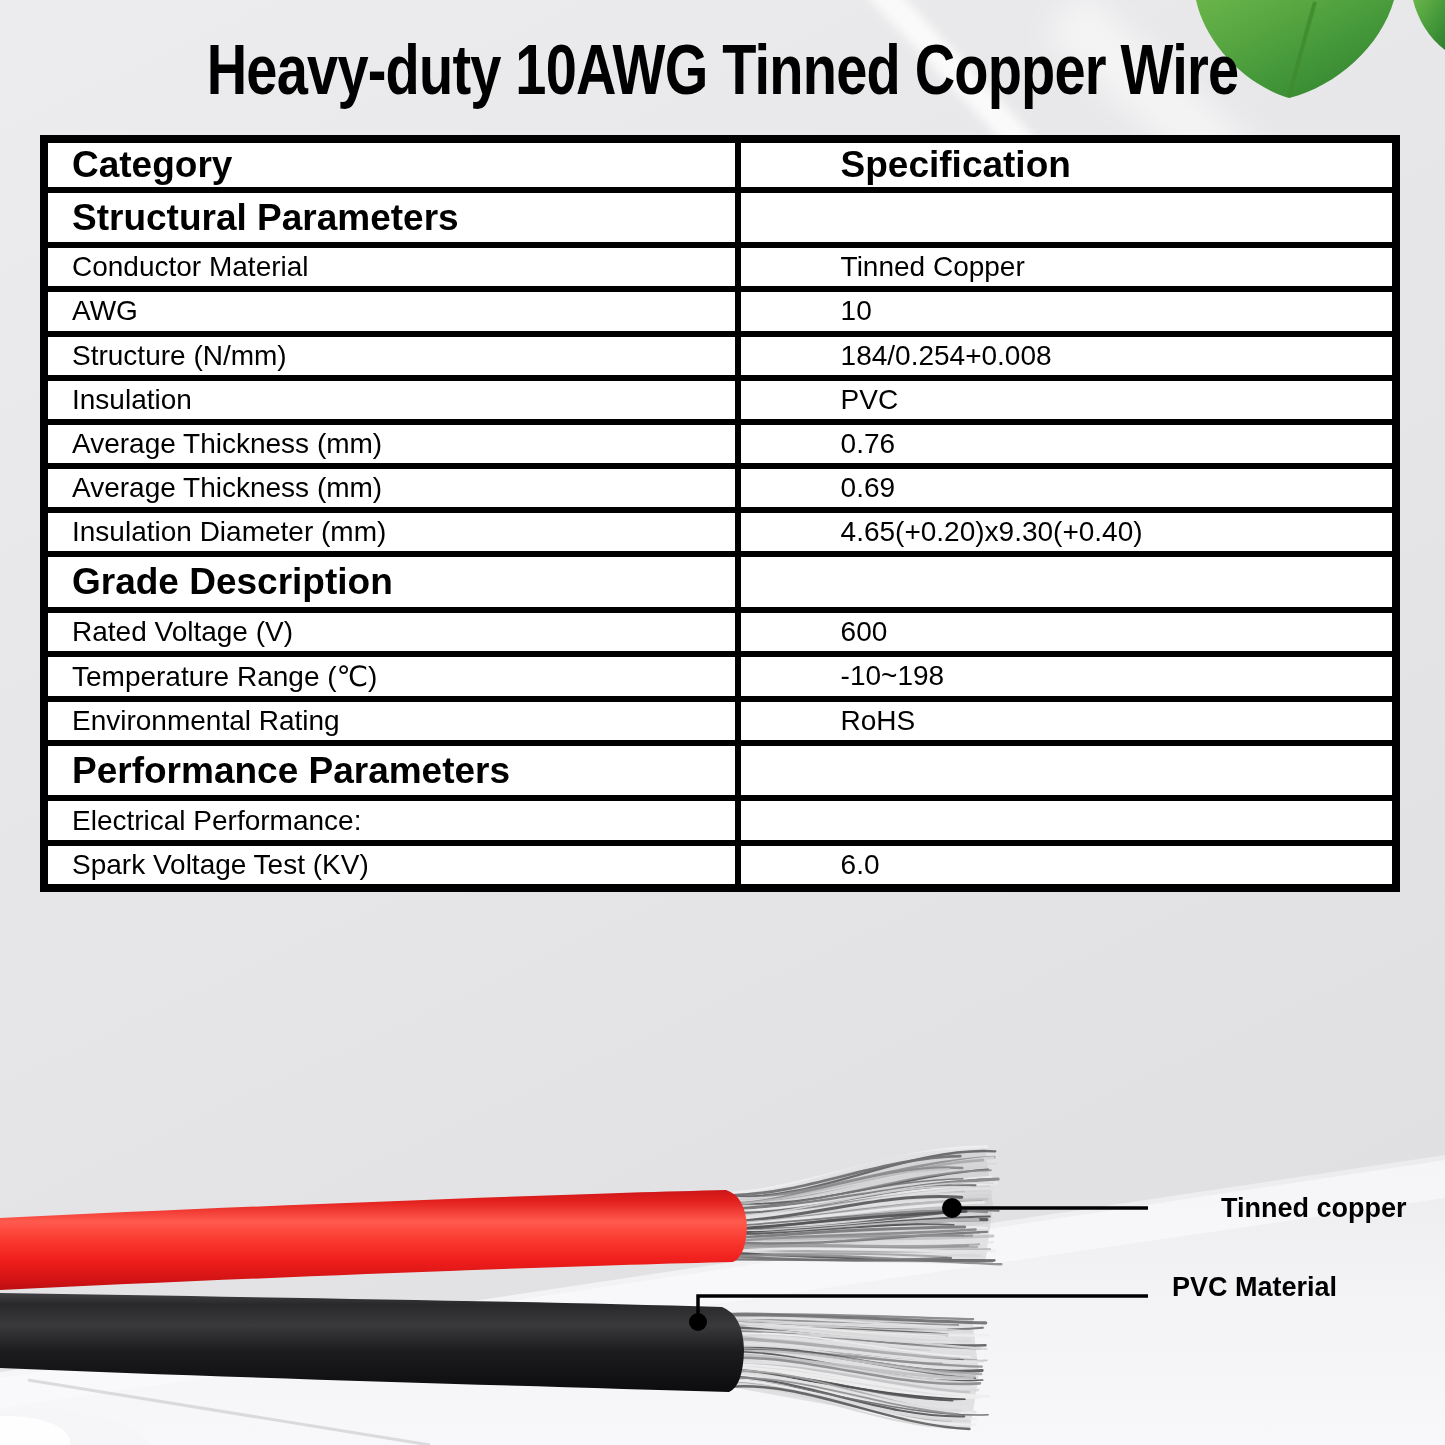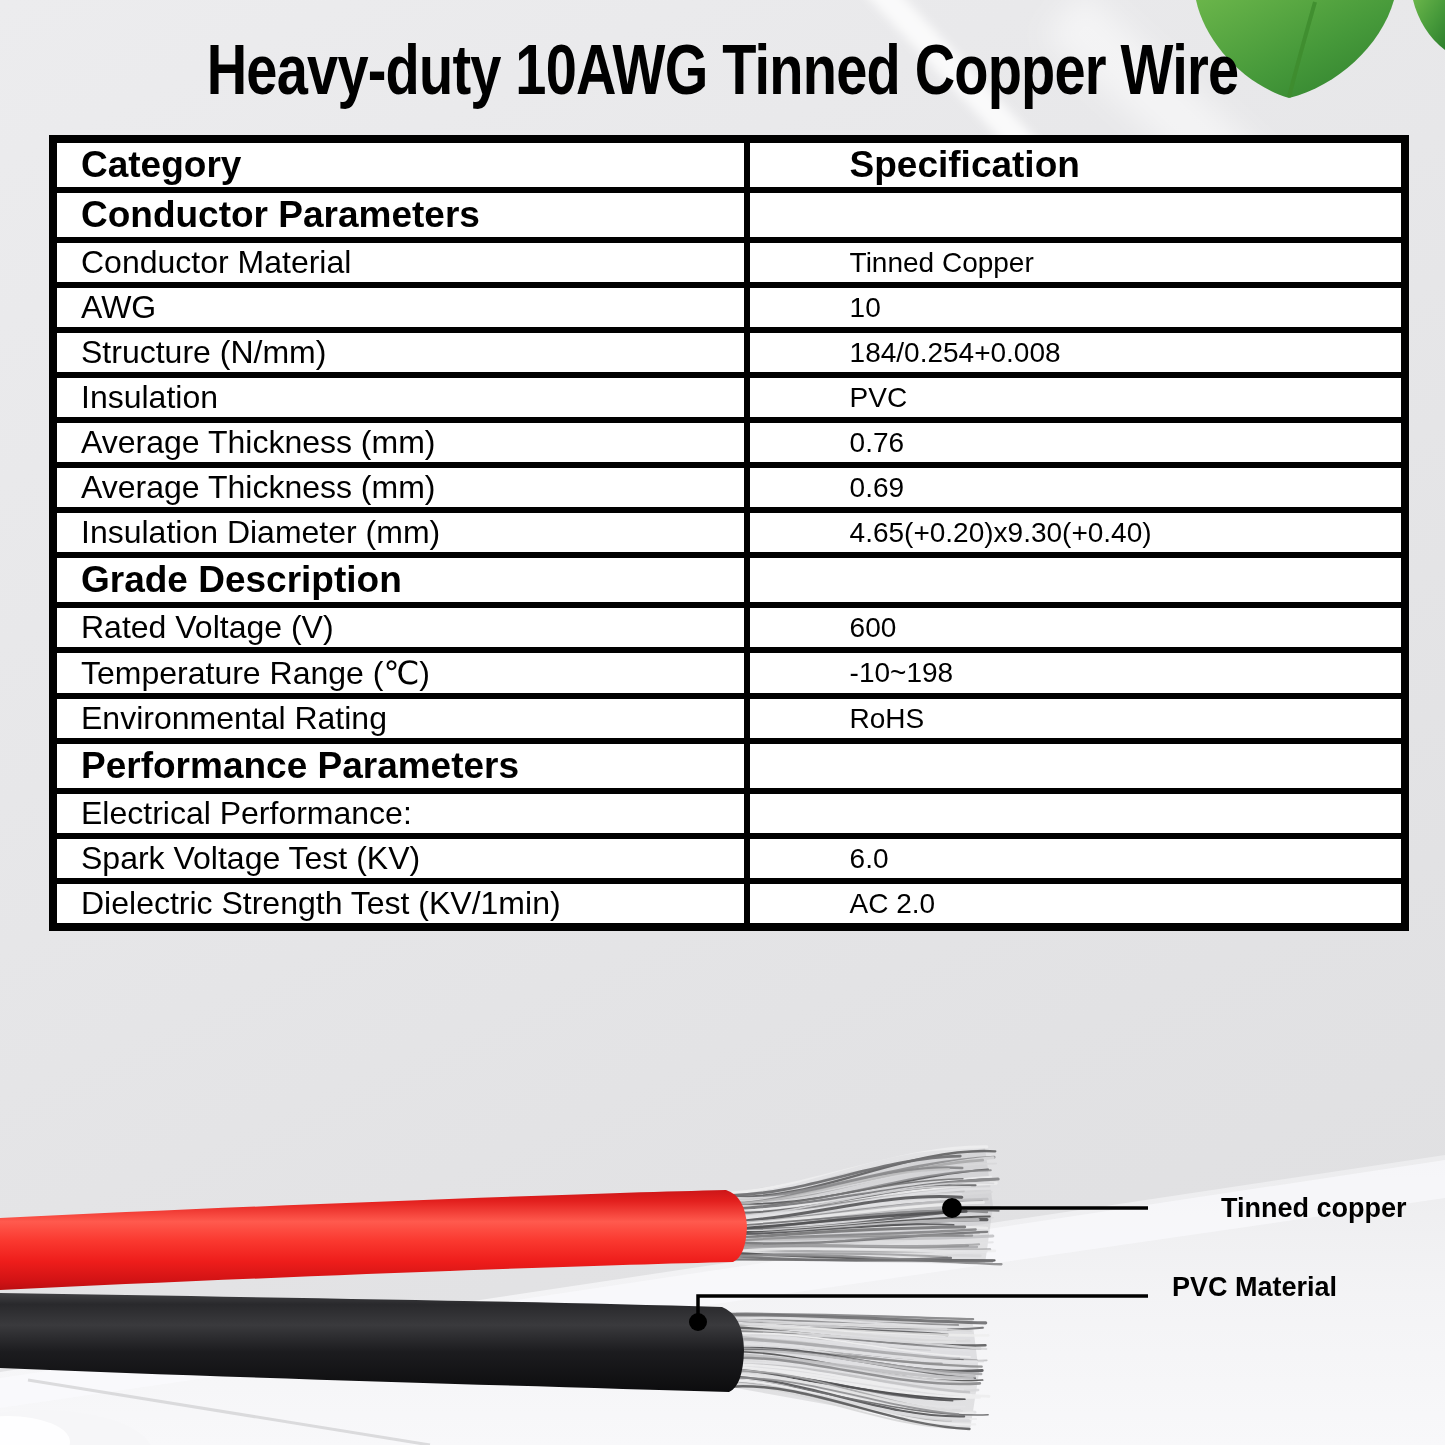--- a/index.html
+++ b/index.html
@@ -19,31 +19,31 @@
   }
   
   .leaf-svg{position:absolute;left:1185px;top:0;}
   
   .title{
     position:absolute;left:0;right:0;top:34px;margin:0;text-align:center;
     font-size:70px;font-weight:700;letter-spacing:-1px;line-height:1.05;
     transform:scaleX(.8);transform-origin:50% 50%;white-space:nowrap;
   }
   
-  .spec-table{position:absolute;left:49px;top:135px;width:1360px;height:757px;}
+  .spec-table{position:absolute;left:40px;top:135px;width:1360px;height:757px;}
   .spec-table table{
     width:100%;height:100%;border-collapse:collapse;table-layout:fixed;
     background:#fff;border:8px solid #000;
   }
   .spec-table td,.spec-table th{
     border:6px solid #000;vertical-align:middle;white-space:nowrap;
     overflow:hidden;text-align:left;
   }
   col.c1{width:51.3%;} col.c2{width:48.7%;}
-  .lab{padding-left:24px;font-size:32px;font-weight:400;}
+  .lab{padding-left:24px;font-size:28px;font-weight:400;}
   .val{padding-left:100px;font-size:28px;font-weight:400;}
   thead th{padding-left:24px;font-size:37px;font-weight:700;}
   thead th.val-h{padding-left:100px;}
   tr.section .lab{font-size:37px;font-weight:700;}
   
   .wires{position:absolute;left:0;top:1140px;}
   .callout-label{
     position:absolute;font-size:27px;font-weight:700;line-height:38px;white-space:nowrap;
   }
   #lbl-tinned{left:1221px;top:1189px;}
@@ -79,21 +79,21 @@
           <col class="c2">
         </colgroup>
       <thead>
         <tr>
           <th>Category</th>
           <th class="val-h">Specification</th>
         </tr>
       </thead>
       <tbody id="spec-rows">
           <tr class="section">
-            <td class="lab">Conductor Parameters</td>
+            <td class="lab">Structural Parameters</td>
             <td class="val"></td>
           </tr>
           <tr class="data">
             <td class="lab">Conductor Material</td>
             <td class="val">Tinned Copper</td>
           </tr>
           <tr class="data">
             <td class="lab">AWG</td>
             <td class="val">10</td>
           </tr>
@@ -137,24 +137,20 @@
             <td class="lab">Performance Parameters</td>
             <td class="val"></td>
           </tr>
           <tr class="data">
             <td class="lab">Electrical Performance:</td>
             <td class="val"></td>
           </tr>
           <tr class="data">
             <td class="lab">Spark Voltage Test (KV)</td>
             <td class="val">6.0</td>
-          </tr>
-          <tr class="data">
-            <td class="lab">Dielectric Strength Test (KV/1min)</td>
-            <td class="val">AC 2.0</td>
           </tr>
         </tbody>
     </table>
   </div>
 
   <svg class="wires" width="1445" height="305" viewBox="0 0 1445 305">
     <defs>
       <linearGradient id="gradRed" gradientUnits="userSpaceOnUse" x1="0" y1="44" x2="0" y2="158">
         <stop offset="0" stop-color="#c01014"></stop>
         <stop offset="0.15" stop-color="#e3201e"></stop>

